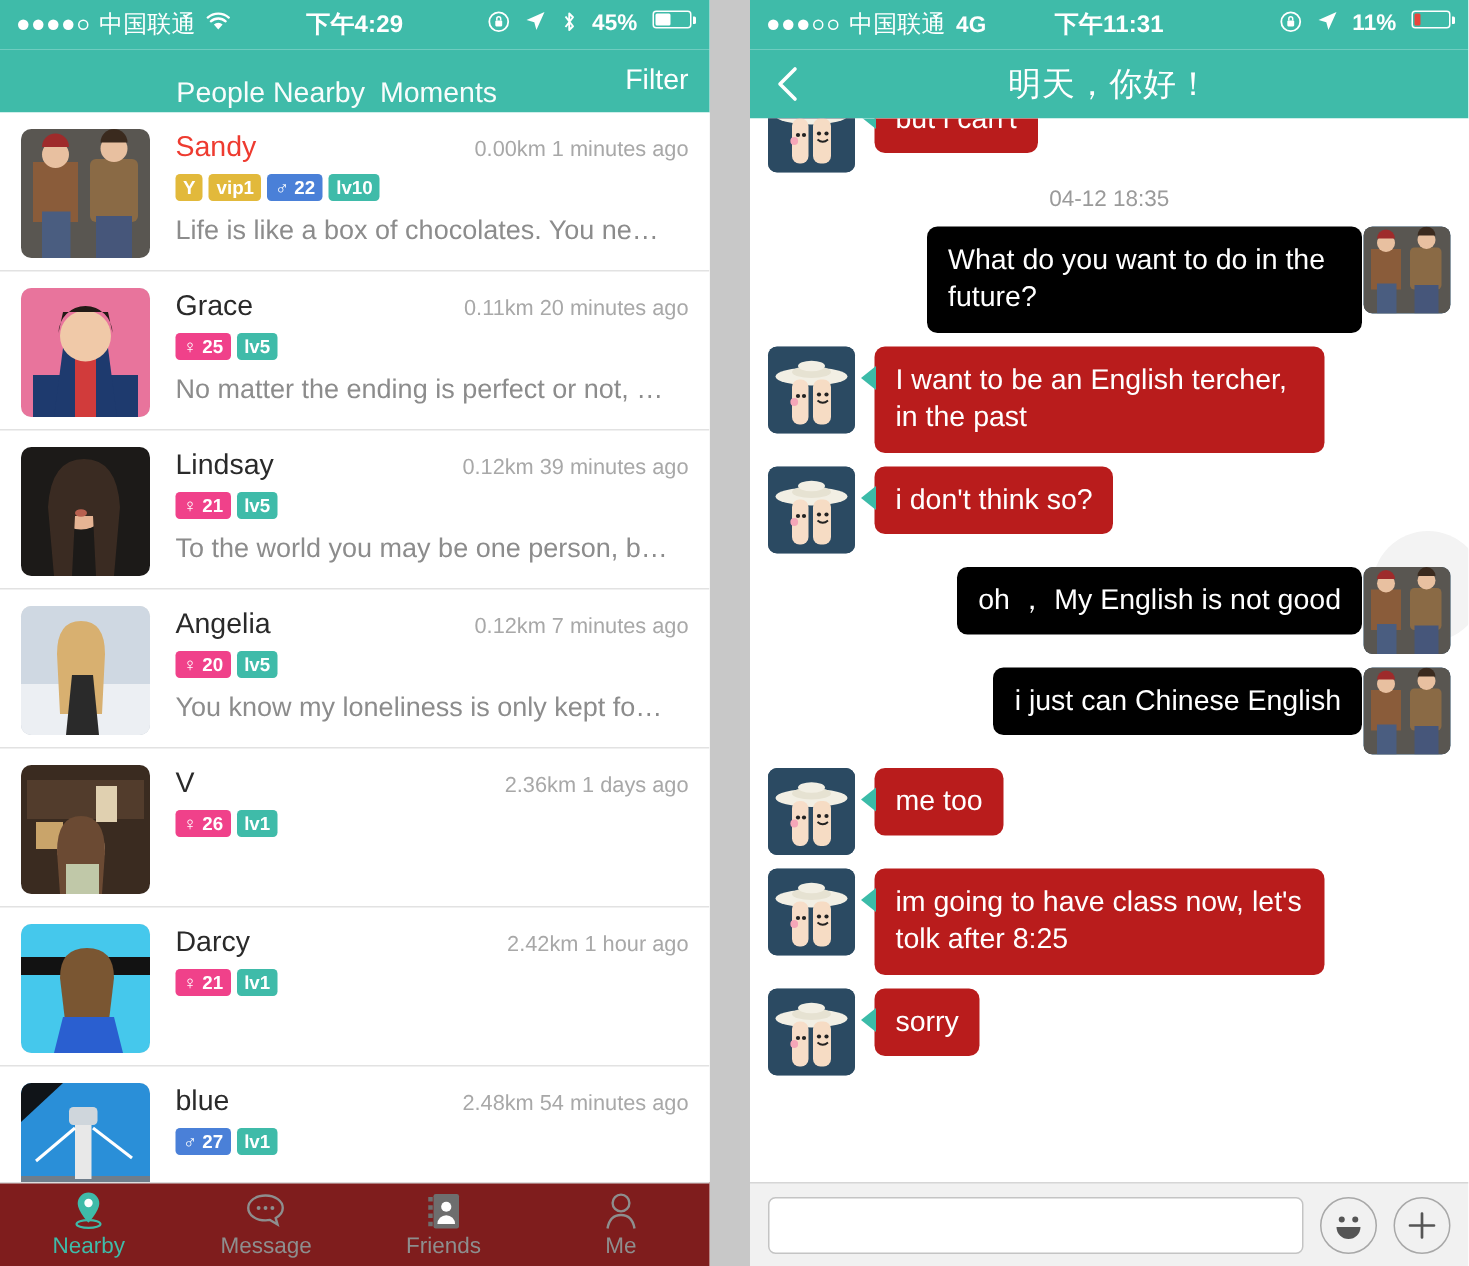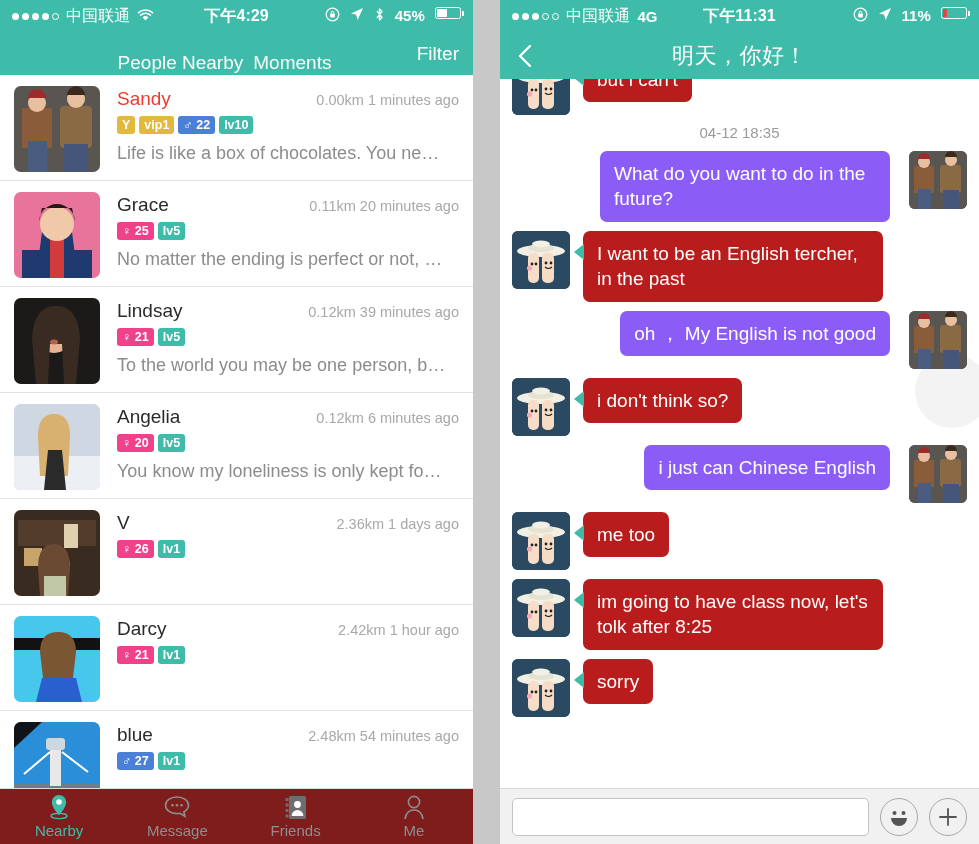--- a/index.html
+++ b/index.html
@@ -96,21 +96,21 @@
   }
   .msg { display: flex; align-items: flex-start; margin-bottom: 9px; position: relative; z-index: 1; }
   .msg.out { justify-content: flex-end; }
   .av { width: 58px; height: 58px; border-radius: 6px; flex: 0 0 58px; overflow: hidden; background: #2b4a62; }
   .av svg { display: block; width: 58px; height: 58px; }
   .bubble {
     max-width: 300px; border-radius: 7px; color: #fff;
     font-size: 19px; line-height: 1.34; padding: 10px 14px; position: relative;
   }
   .msg.in .bubble { background: #b91c1c; margin-left: 13px; }
-  .msg.out .bubble { background: #8b5cf6; margin-right: 19px; }
+  .msg.out .bubble { background: #000000; margin-right: 1px; }
   .msg.in .bubble::before {
     content: ''; position: absolute; left: -9px; top: 13px;
     border-top: 8px solid transparent; border-bottom: 8px solid transparent;
     border-right: 10px solid #3bbba8;
   }
   .timestamp { text-align: center; color: #9a9a9a; font-size: 15px; margin: 8px 0 10px 0; position: relative; z-index: 1; }
   .msg.clipped-top { margin-top: -22px; }
 
   
   .inputbar {
@@ -267,21 +267,21 @@
               <rect width="86" height="86" fill="#cfd8e2"></rect>
               <rect x="0" y="52" width="86" height="34" fill="#eceff3"></rect>
               <circle cx="40" cy="30" r="15" fill="#eec9a8"></circle>
               <path d="M24 32 q0 -22 16 -22 q16 0 16 22 l-2 40 h-10 l-2 -26 h-4 l-2 26 h-10 z" fill="#d8b070"></path>
               <path d="M34 46 h14 l4 40 H30 z" fill="#2a2a2a"></path>
             </svg>
         </div>
         <div class="pinfo">
           <div class="prow1">
             <span class="pname">Angelia</span>
-            <span class="pmeta">0.12km 6 minutes ago</span>
+            <span class="pmeta">0.12km 7 minutes ago</span>
           </div>
           <div class="badges">
             <span class="badge b-female">♀ <span>20</span></span>
             <span class="badge b-lv">lv5</span>
           </div>
           <div class="psign">You know my loneliness is only kept fo…</div>
         </div>
       </div>
 
       <div class="person">
@@ -508,55 +508,55 @@
               <circle cx="24" cy="33" r="1.4" fill="#222"></circle>
               <circle cx="34" cy="32" r="1.4" fill="#222"></circle>
               <circle cx="39" cy="32" r="1.4" fill="#222"></circle>
               <path d="M33 36 q3.5 3 7 0" stroke="#222" stroke-width="1.2" fill="none"></path>
               <circle cx="17.5" cy="37" r="2.6" fill="#f5a6b8"></circle>
             </svg>
         </div>
         <div class="bubble" style="max-width:300px">I want to be an English tercher, in the past</div>
       </div>
 
-      <div class="msg out">
-        <div class="bubble">oh ， My English is not good</div>
-        <div class="av">
-          <svg viewBox="0 0 58 58">
-              <rect width="58" height="58" fill="#595651"></rect>
-              <rect x="5" y="15" width="20" height="27" fill="#8a5c3a"></rect>
-              <circle cx="15" cy="11" r="6" fill="#e8c0a0"></circle>
-              <path d="M9 8 a6 6 0 0 1 12 0 z" fill="#9e2b2b"></path>
-              <rect x="9" y="38" width="13" height="20" fill="#4a5d80"></rect>
-              <rect x="31" y="14" width="21" height="28" rx="3" fill="#8a6a45"></rect>
-              <circle cx="42" cy="9" r="6" fill="#e8c0a0"></circle>
-              <path d="M36 6 a6 6 0 0 1 12 0 z" fill="#3a2a1e"></path>
-              <rect x="34" y="39" width="16" height="19" fill="#46567a"></rect>
-            </svg>
-        </div>
-      </div>
-
       <div class="msg in">
         <div class="av">
           <svg viewBox="0 0 58 58">
               <rect width="58" height="58" fill="#2b4a62"></rect>
               <ellipse cx="29" cy="20" rx="24" ry="6" fill="#f2efe4"></ellipse>
               <ellipse cx="29" cy="17" rx="13" ry="4" fill="#e6e2d2"></ellipse>
               <ellipse cx="29" cy="13" rx="9" ry="3.5" fill="#f2efe4"></ellipse>
               <rect x="16" y="22" width="11" height="30" rx="5" fill="#f7ddc8"></rect>
               <rect x="30" y="22" width="12" height="30" rx="5" fill="#f6dcc4"></rect>
               <circle cx="20" cy="33" r="1.4" fill="#222"></circle>
               <circle cx="24" cy="33" r="1.4" fill="#222"></circle>
               <circle cx="34" cy="32" r="1.4" fill="#222"></circle>
               <circle cx="39" cy="32" r="1.4" fill="#222"></circle>
               <path d="M33 36 q3.5 3 7 0" stroke="#222" stroke-width="1.2" fill="none"></path>
               <circle cx="17.5" cy="37" r="2.6" fill="#f5a6b8"></circle>
             </svg>
         </div>
         <div class="bubble">i don't think so?</div>
+      </div>
+
+      <div class="msg out">
+        <div class="bubble">oh ， My English is not good</div>
+        <div class="av">
+          <svg viewBox="0 0 58 58">
+              <rect width="58" height="58" fill="#595651"></rect>
+              <rect x="5" y="15" width="20" height="27" fill="#8a5c3a"></rect>
+              <circle cx="15" cy="11" r="6" fill="#e8c0a0"></circle>
+              <path d="M9 8 a6 6 0 0 1 12 0 z" fill="#9e2b2b"></path>
+              <rect x="9" y="38" width="13" height="20" fill="#4a5d80"></rect>
+              <rect x="31" y="14" width="21" height="28" rx="3" fill="#8a6a45"></rect>
+              <circle cx="42" cy="9" r="6" fill="#e8c0a0"></circle>
+              <path d="M36 6 a6 6 0 0 1 12 0 z" fill="#3a2a1e"></path>
+              <rect x="34" y="39" width="16" height="19" fill="#46567a"></rect>
+            </svg>
+        </div>
       </div>
 
       <div class="msg out">
         <div class="bubble">i just can Chinese English</div>
         <div class="av">
           <svg viewBox="0 0 58 58">
               <rect width="58" height="58" fill="#595651"></rect>
               <rect x="5" y="15" width="20" height="27" fill="#8a5c3a"></rect>
               <circle cx="15" cy="11" r="6" fill="#e8c0a0"></circle>
               <path d="M9 8 a6 6 0 0 1 12 0 z" fill="#9e2b2b"></path>

